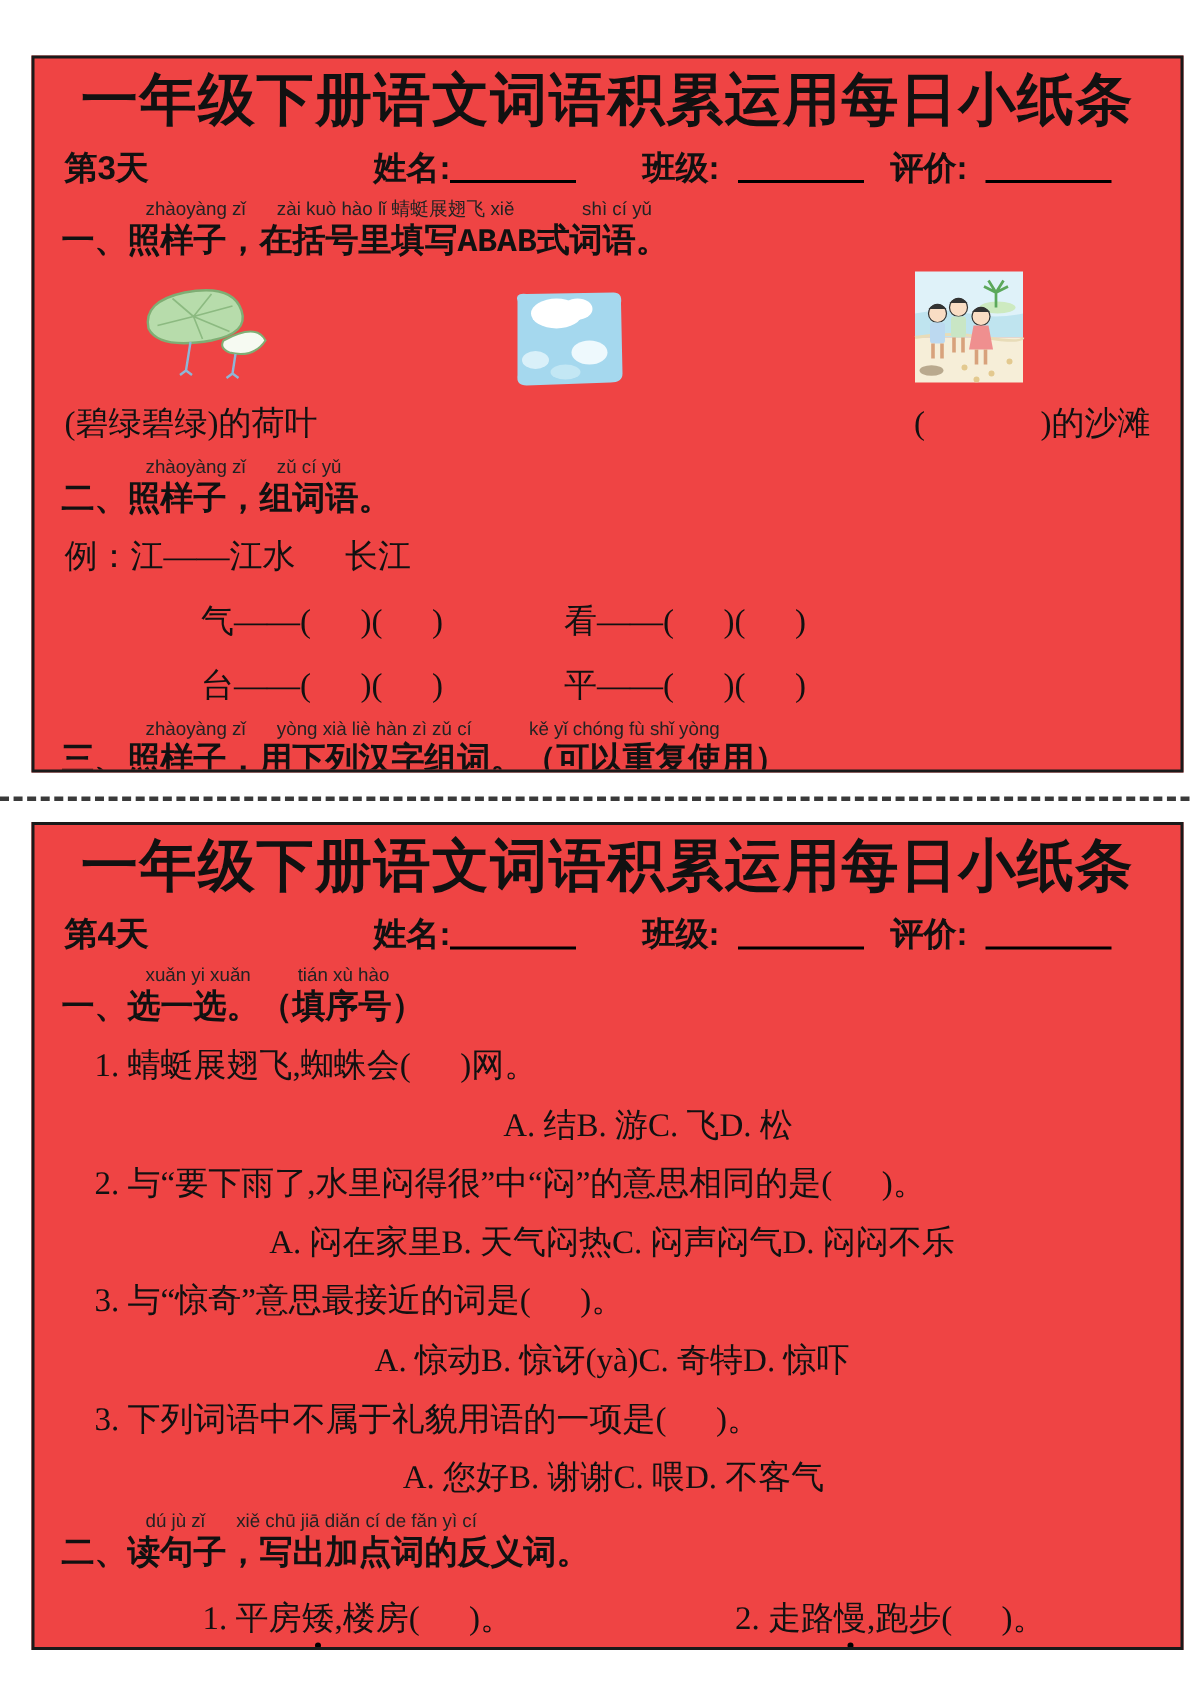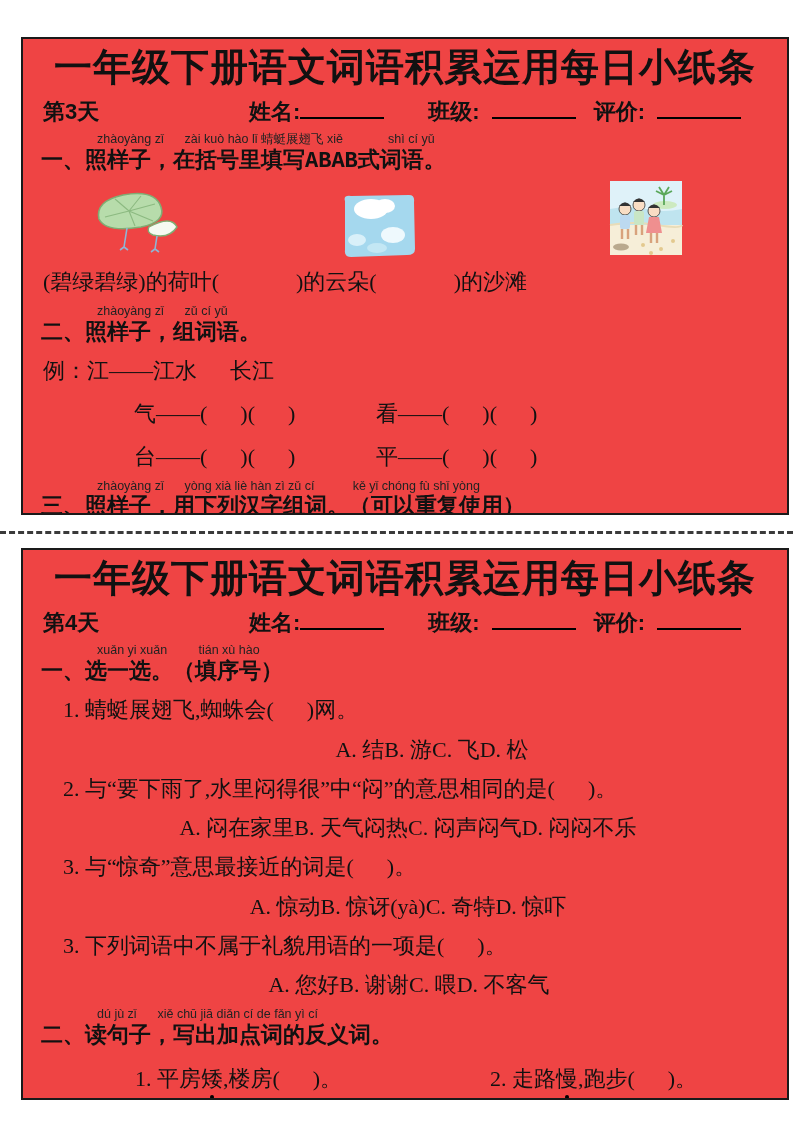--- a/index.html
+++ b/index.html
@@ -16,41 +16,41 @@
   .cut-line{
     position:absolute;left:0;top:531px;width:793px;height:0;
     border-top:3px dashed #3a3a3a;
   }
   .slip-title{
     font-family:"Liberation Sans","DejaVu Sans",sans-serif;
     font-weight:900;font-size:38px;line-height:1.15;text-align:center;
     margin-top:7px;letter-spacing:1px;white-space:nowrap;
   }
   .hdr{
-    display:flex;align-items:flex-start;margin-top:9px;
+    display:flex;align-items:center;margin-top:9px;
     font-family:"Liberation Sans","DejaVu Sans",sans-serif;
     font-weight:700;font-size:22px;line-height:1.2;
   }
   .hdr .day{width:150px;margin-left:2px;}
   .ul{display:inline-block;width:84px;border-bottom:2px solid #000;height:18px;}
   .ml56{margin-left:56px;} .ml30{margin-left:44px;} .ml18{margin-left:18px;}
   .ml12{margin-left:12px;}
   .pinyin{
     font-family:"Liberation Sans","DejaVu Sans",sans-serif;
     font-size:12.5px;color:#222;margin:8px 0 0 56px;white-space:pre;line-height:1.1;
   }
   .heading{
     font-family:Liberation Mono, monospace;
     font-weight:700;font-size:22px;margin:1px 0 0 0;line-height:1.25;white-space:pre;
   }
   .pics{display:flex;align-items:flex-end;margin-top:4px;height:80px;}
   .pics .p-leaf{margin-left:50px;}
   .pics .p-cloud{margin-left:158px;}
   .pics .p-beach{margin-left:192px;}
-  .ansrow1{display:flex;justify-content:flex-start;font-size:22px;margin:8px 2px 0 2px;white-space:pre;}
+  .ansrow1{display:flex;justify-content:space-between;font-size:22px;margin:8px 2px 0 2px;white-space:pre;}
   .example{font-size:22px;margin:8px 0 0 2px;white-space:pre;}
   .wrow{display:flex;font-size:22px;margin-top:13px;white-space:pre;}
   .wrow .l{flex:0 0 242px;margin-left:93px;}
   .q{font-size:22px;margin:10px 0 0 22px;white-space:pre;line-height:1.25;}
   .opts{display:flex;justify-content:center;font-size:22px;margin-top:11px;white-space:pre;}
   .opts-narrow{padding:0 88px 0 142px;}
   .opts-wide{padding:0 6px 0 12px;}
   .opts-mid{padding:0 62px 0 70px;}
   .anto{display:flex;font-size:22px;margin-top:13px;white-space:pre;justify-content:center;}
   .anto .l{flex:0 0 355px;margin-left:22px;}
@@ -124,21 +124,20 @@
         <circle cx="34" cy="66" r="2" fill="#e3c98f"></circle>
         <circle cx="52" cy="70" r="2" fill="#e3c98f"></circle>
         <circle cx="64" cy="62" r="2" fill="#e3c98f"></circle>
         <circle cx="42" cy="74" r="2" fill="#e3c98f"></circle>
       </svg>
     </span>
   </div>
 
   <div class="ansrow1">
     <span>(碧绿碧绿)的荷叶</span>
-    <span>(              )的云朵</span>
     <span>(              )的沙滩</span>
   </div>
 
   <div class="pinyin">zhàoyàng zǐ      zǔ cí yǔ</div>
   <div class="heading">二、照样子，组词语。</div>
   <div class="example">例：江——江水      长江</div>
 
   <div class="wrow">
     <span class="l">气——(      )(      )</span>
     <span class="r">看——(      )(      )</span>

